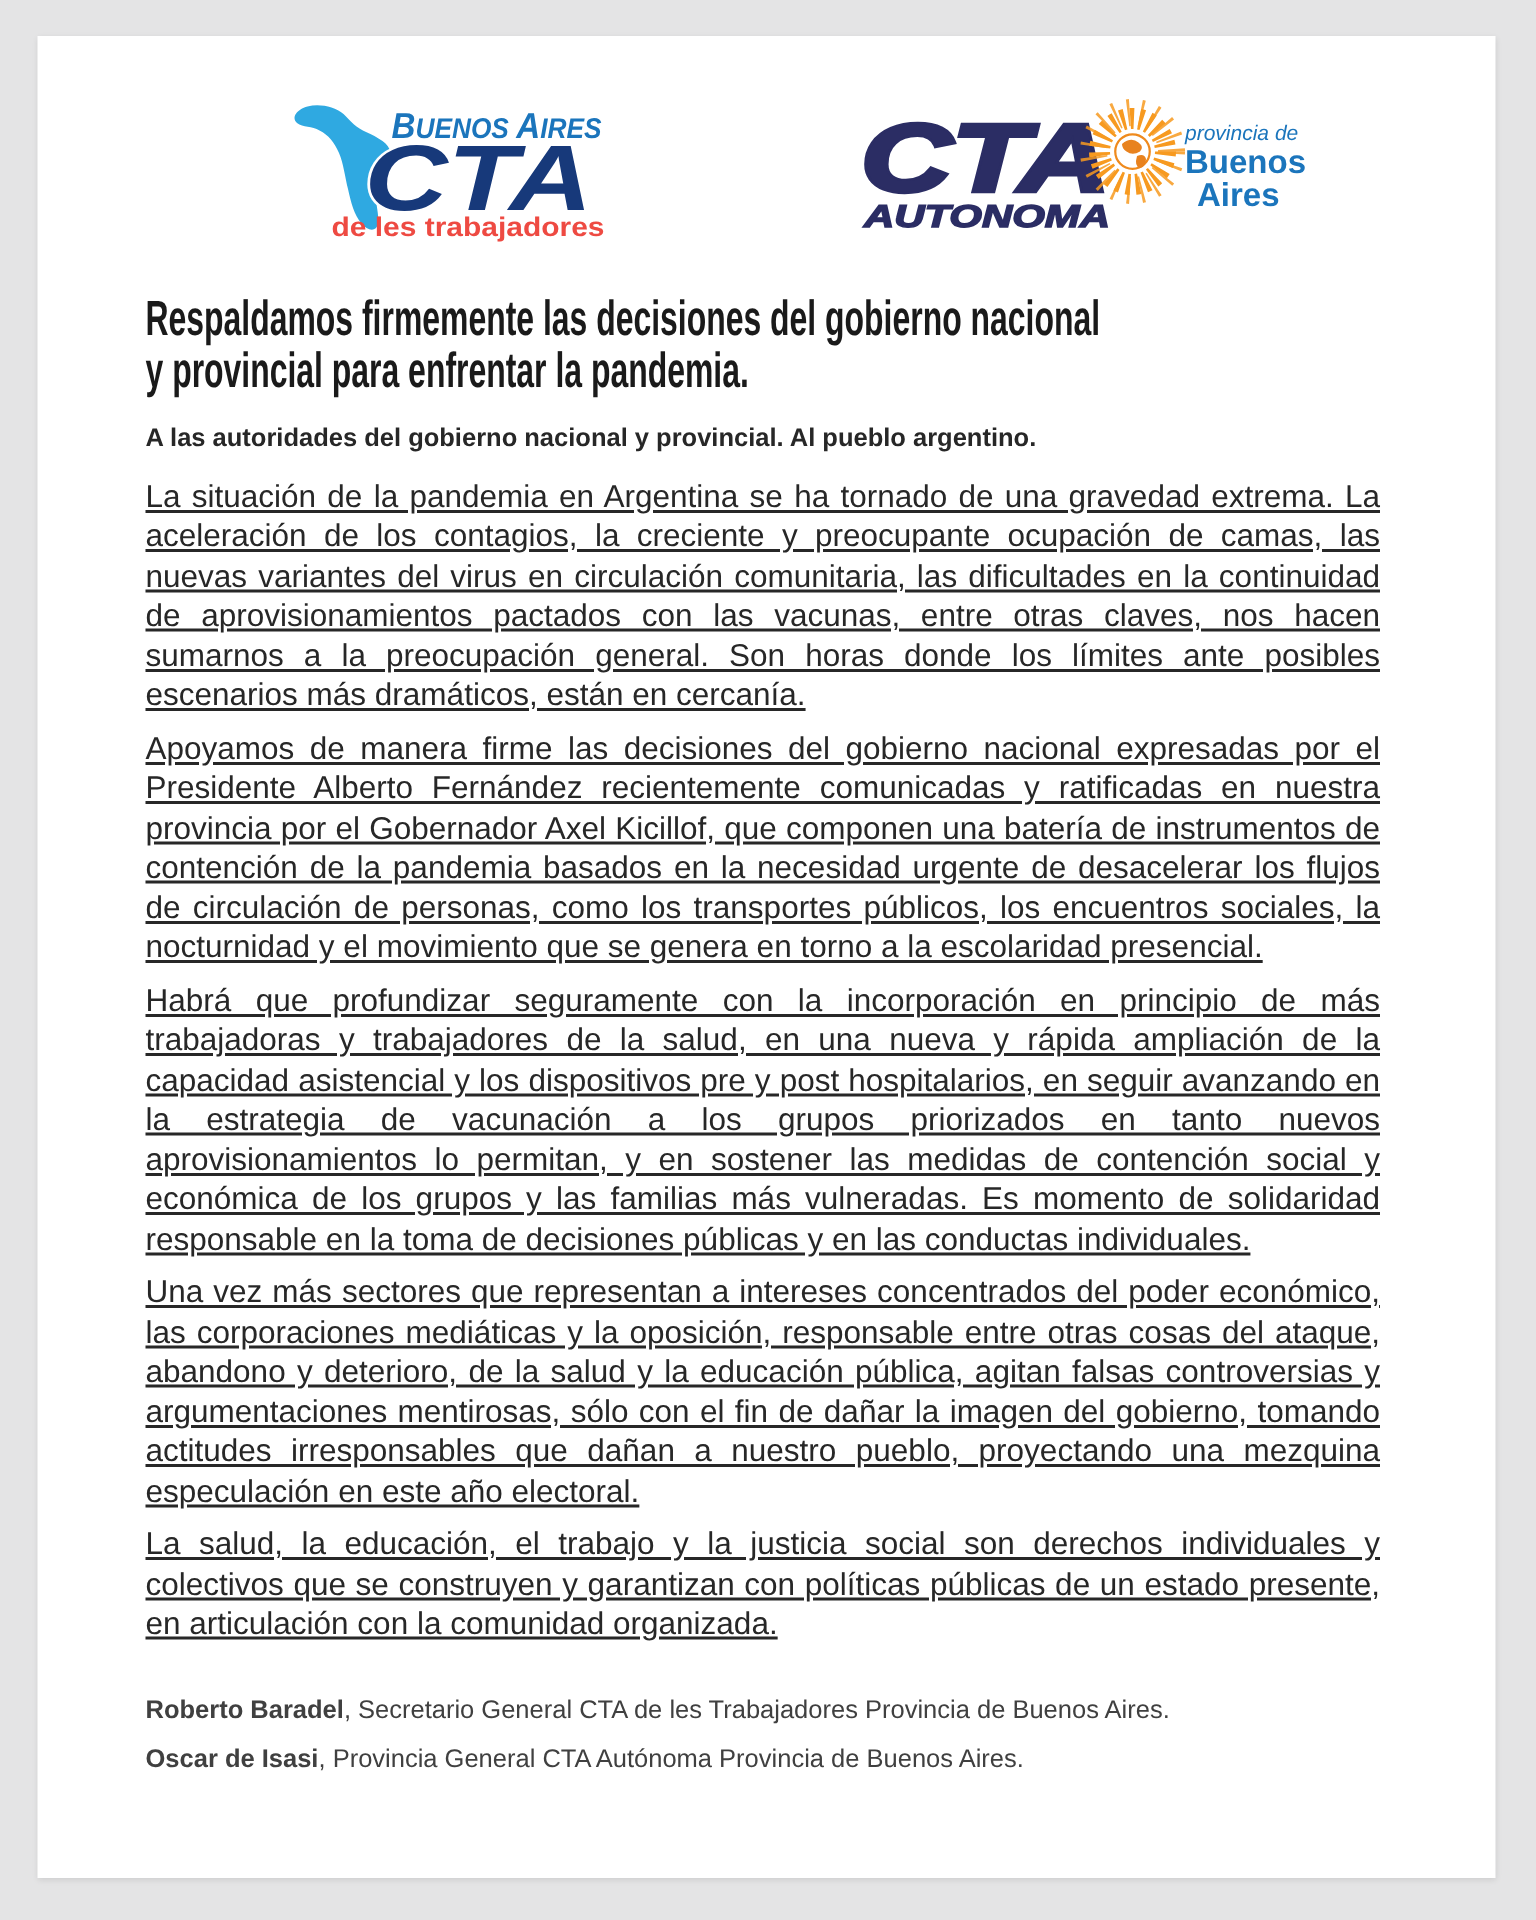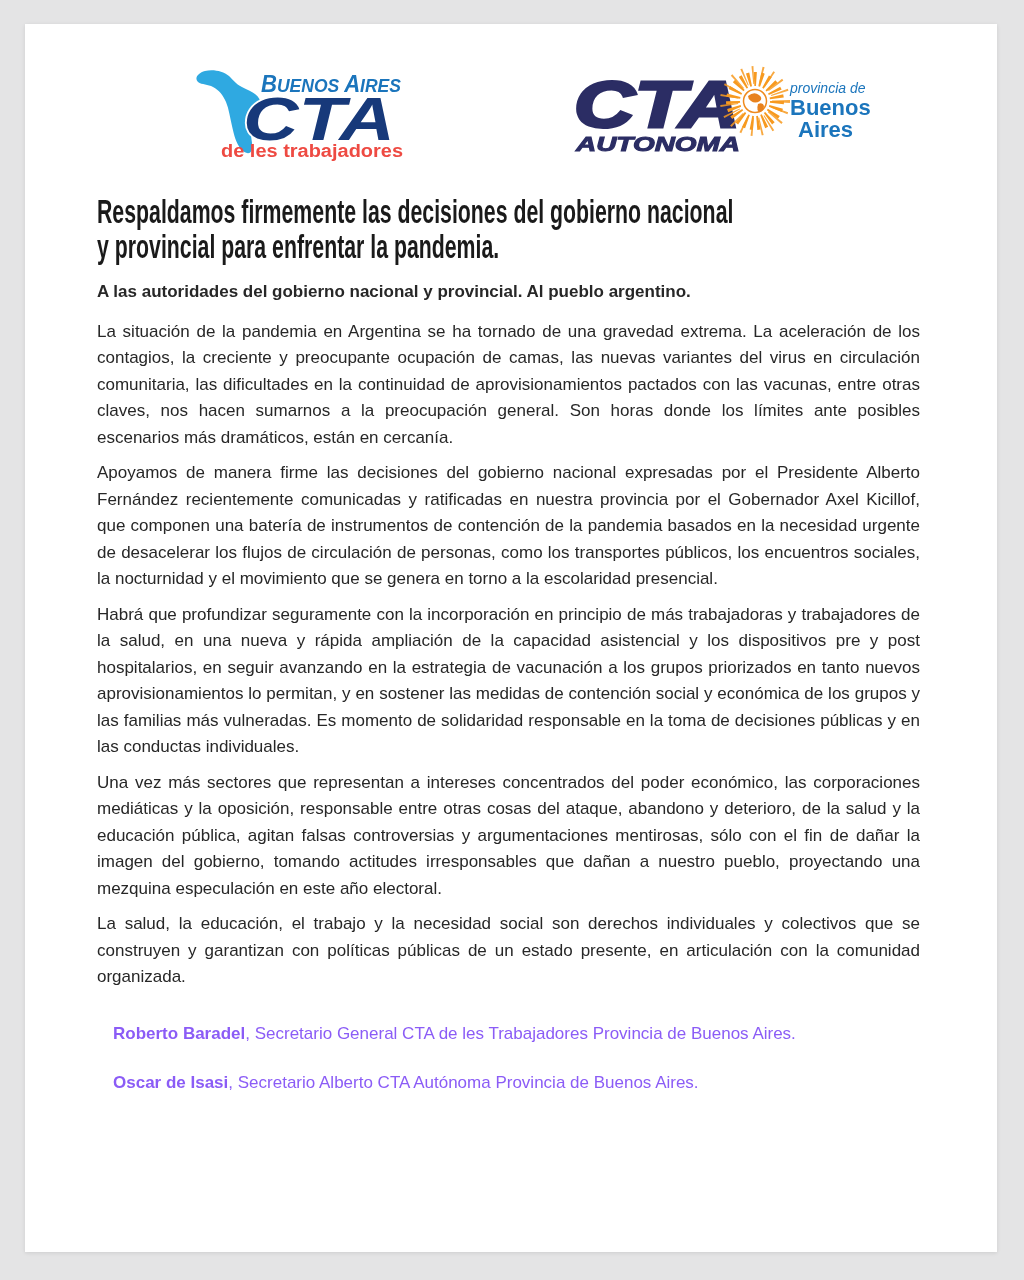--- a/index.html
+++ b/index.html
@@ -36,26 +36,27 @@
     font-size:33px;
     line-height:35px;
     letter-spacing:0px;
   }
   p.intro{
     margin:15px 0 13px 0;
     font-size:17px;line-height:26.5px;color:#272727;font-weight:bold;
   }
   p.body{
     margin:0 0 9px 0;
-    font-size:17px;line-height:26.5px;color:#272727;
+    font-size:21px;line-height:26.5px;color:#272727;
     text-align:justify;
+    text-decoration:underline;
   }
   .signatures{margin-top:26px;}
   p.sig{
-    margin:16px;font-size:17px;line-height:33px;color:#8b5cf6;
+    margin:0;font-size:17px;line-height:33px;color:#404040;
   }
   p.sig strong{font-weight:bold;}
 </style>
 </head>
 <body>
 
 <div class="canvas">
   <div class="paper">
 
     <div class="logos">
@@ -90,21 +91,21 @@
       <div class="title-line">Respaldamos firmemente las decisiones del gobierno nacional</div>
       <div class="title-line">y provincial para enfrentar la pandemia.</div>
     </h1>
 
     <p class="intro">A las autoridades del gobierno nacional y provincial. Al pueblo argentino.</p>
 
     <p class="body">La situación de la pandemia en Argentina se ha tornado de una gravedad extrema. La aceleración de los contagios, la creciente y preocupante ocupación de camas, las nuevas variantes del virus en circulación comunitaria, las dificultades en la continuidad de aprovisionamientos pactados con las vacunas, entre otras claves, nos hacen sumarnos a la preocupación general. Son horas donde los límites ante posibles escenarios más dramáticos, están en cercanía.</p>
     <p class="body">Apoyamos de manera firme las decisiones del gobierno nacional expresadas por el Presidente Alberto Fernández recientemente comunicadas y ratificadas en nuestra provincia por el Gobernador Axel Kicillof, que componen una batería de instrumentos de contención de la pandemia basados en la necesidad urgente de desacelerar los flujos de circulación de personas, como los transportes públicos, los encuentros sociales, la nocturnidad y el movimiento que se genera en torno a la escolaridad presencial.</p>
     <p class="body">Habrá que profundizar seguramente con la incorporación en principio de más trabajadoras y trabajadores de la salud, en una nueva y rápida ampliación de la capacidad asistencial y los dispositivos pre y post hospitalarios, en seguir avanzando en la estrategia de vacunación a los grupos priorizados en tanto nuevos aprovisionamientos lo permitan, y en sostener las medidas de contención social y económica de los grupos y las familias más vulneradas. Es momento de solidaridad responsable en la toma de decisiones públicas y en las conductas individuales.</p>
     <p class="body">Una vez más sectores que representan a intereses concentrados del poder económico, las corporaciones mediáticas y la oposición, responsable entre otras cosas del ataque, abandono y deterioro, de la salud y la educación pública, agitan falsas controversias y argumentaciones mentirosas, sólo con el fin de dañar la imagen del gobierno, tomando actitudes irresponsables que dañan a nuestro pueblo, proyectando una mezquina especulación en este año electoral.</p>
-    <p class="body">La salud, la educación, el trabajo y la necesidad social son derechos individuales y colectivos que se construyen y garantizan con políticas públicas de un estado presente, en articulación con la comunidad organizada.</p>
+    <p class="body">La salud, la educación, el trabajo y la justicia social son derechos individuales y colectivos que se construyen y garantizan con políticas públicas de un estado presente, en articulación con la comunidad organizada.</p>
 
     <div class="signatures">
       <p class="sig"><strong>Roberto Baradel</strong><span>, Secretario General CTA de les Trabajadores Provincia de Buenos Aires.</span></p>
-      <p class="sig"><strong>Oscar de Isasi</strong><span>, Secretario Alberto CTA Autónoma Provincia de Buenos Aires.</span></p>
+      <p class="sig"><strong>Oscar de Isasi</strong><span>, Provincia General CTA Autónoma Provincia de Buenos Aires.</span></p>
     </div>
 
   </div>
 </div>
 
 </body></html>

